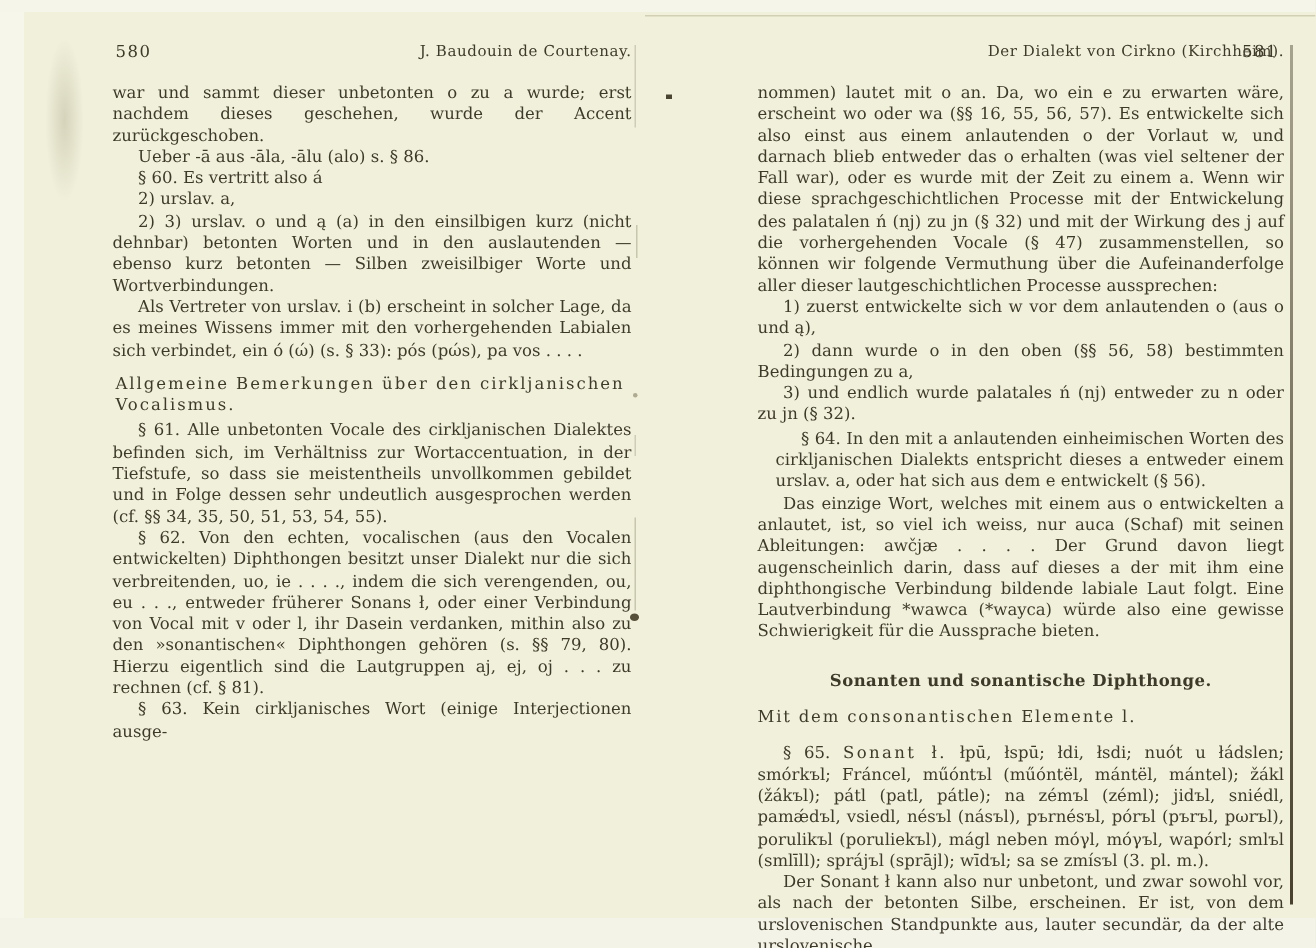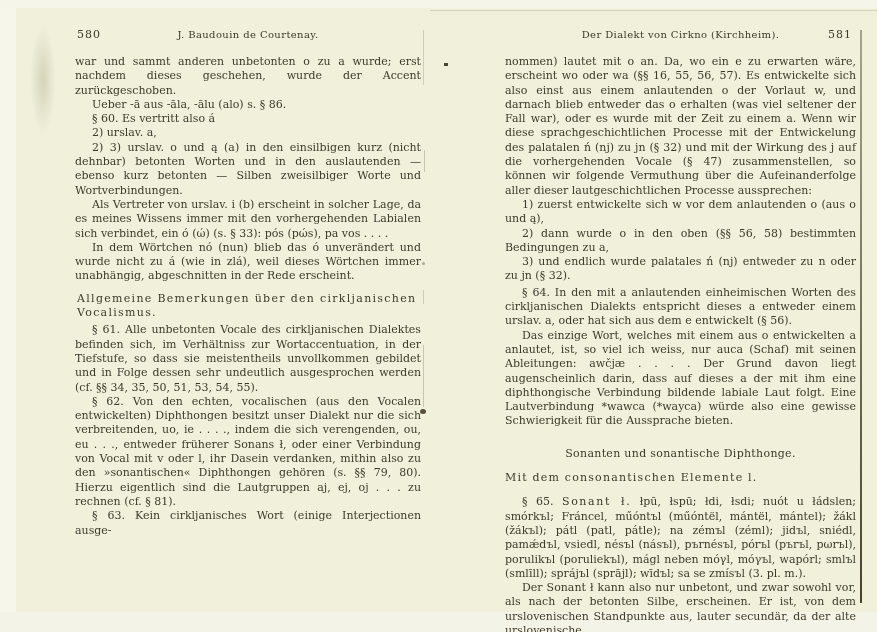--- a/index.html
+++ b/index.html
@@ -20,31 +20,31 @@
   .fold-mark{position:absolute;background:rgba(120,113,82,0.55);}
   .fold-blob{position:absolute;left:420px;top:409px;width:6px;height:5px;border-radius:50%;background:#56503a;}
   .ink-speck{position:absolute;left:444px;top:63px;width:4px;height:3px;background:#4a4432;}
 
   .page{
     position:absolute;top:28px;
     color:#3e3a2a;font-size:11px;line-height:14.3px;text-align:justify;
   }
   .page-left{left:75px;width:346px;}
   .page-right{left:505px;width:351px;}
-  .runhead{position:relative;height:14px;margin-bottom:13px;font-size:10px;line-height:14px;text-align:center;letter-spacing:0.4px;}
+  .runhead{position:relative;height:14px;margin-bottom:13px;font-size:10px;line-height:14px;text-align:right;letter-spacing:0.4px;}
   .runhead .pnum{position:absolute;top:0;font-size:11px;letter-spacing:1px;}
   .page-left .pnum{left:2px;}
   .page-right .pnum{right:4px;}
   p{margin:0;text-indent:17px;}
   p.cont{text-indent:0;}
   .sperr{letter-spacing:1.6px;}
   p.center-head{text-align:left;text-indent:0;letter-spacing:1.3px;margin:8px 2px 3px;}
-  p.bold-head{text-align:center;text-indent:0;font-weight:normal;margin:18px 0 10px;letter-spacing:0.3px;}
+  p.bold-head{text-align:center;text-indent:0;font-weight:bold;margin:18px 0 10px;letter-spacing:0.3px;}
   p.sub-head{text-indent:0;letter-spacing:1.2px;margin:0 0 10px;}
-  p.sp-before{margin-top:2px;}
+  p.sp-before{margin-top:2px;margin-left:12px;}
 </style>
 </head>
 <body>
 
 <div class="edge-left"></div>
 <div class="edge-top"></div>
 <div class="edge-bottom"></div>
 <div class="scan-shadow"></div>
 <div class="top-line"></div>
 <div class="page-edge-line"></div>
@@ -54,27 +54,26 @@
 <div class="fold-mark" style="left:423px;top:290px;width:1px;height:14px;opacity:.5;"></div>
 <div class="fold-mark" style="left:423px;top:345px;width:1px;height:62px;opacity:.6;"></div>
 <div class="fold-blob"></div>
 <div class="ink-speck"></div>
 
 <div class="page page-left">
   <div class="runhead">
     <span class="pnum">580</span>
     <span>J. Baudouin de Courtenay.</span>
   </div>
-  <p class="cont">war und sammt anderen unbetonten o zu a wurde; erst nachdem dieses geschehen, wurde der Accent zurückgeschoben.</p>
+  <p class="cont">war und sammt dieser unbetonten o zu a wurde; erst nachdem dieses geschehen, wurde der Accent zurückgeschoben.</p>
   <p>Ueber -ā aus -āla, -ālu (alo) s. § 86.</p>
   <p>§ 60. Es vertritt also á</p>
   <p>2) urslav. a,</p>
   <p>2) 3) urslav. o und ą (a) in den einsilbigen kurz (nicht dehnbar) betonten Worten und in den auslautenden — ebenso kurz betonten — Silben zweisilbiger Worte und Wortverbindungen.</p>
   <p>Als Vertreter von urslav. i (b) erscheint in solcher Lage, da es meines Wissens immer mit den vorhergehenden Labialen sich verbindet, ein ó (ώ) (s. § 33): pós (pώs), pa vos . . . .</p>
-  <p>In dem Wörtchen nó (nun) blieb das ó unverändert und wurde nicht zu á (wie in zlá), weil dieses Wörtchen immer unabhängig, abgeschnitten in der Rede erscheint.</p>
   <p class="center-head">Allgemeine Bemerkungen über den cirkljanischen Vocalismus.</p>
   <p>§ 61. Alle unbetonten Vocale des cirkljanischen Dialektes befinden sich, im Verhältniss zur Wortaccentuation, in der Tiefstufe, so dass sie meistentheils unvollkommen gebildet und in Folge dessen sehr undeutlich ausgesprochen werden (cf. §§ 34, 35, 50, 51, 53, 54, 55).</p>
   <p>§ 62. Von den echten, vocalischen (aus den Vocalen entwickelten) Diphthongen besitzt unser Dialekt nur die sich verbreitenden, uo, ie . . . ., indem die sich verengenden, ou, eu . . ., entweder früherer Sonans ł, oder einer Verbindung von Vocal mit v oder l, ihr Dasein verdanken, mithin also zu den »sonantischen« Diphthongen gehören (s. §§ 79, 80). Hierzu eigentlich sind die Lautgruppen aj, ej, oj . . . zu rechnen (cf. § 81).</p>
   <p>§ 63. Kein cirkljanisches Wort (einige Interjectionen ausge-</p>
 </div>
 
 <div class="page page-right">
   <div class="runhead">
     <span>Der Dialekt von Cirkno (Kirchheim).</span>
     <span class="pnum">581</span>

